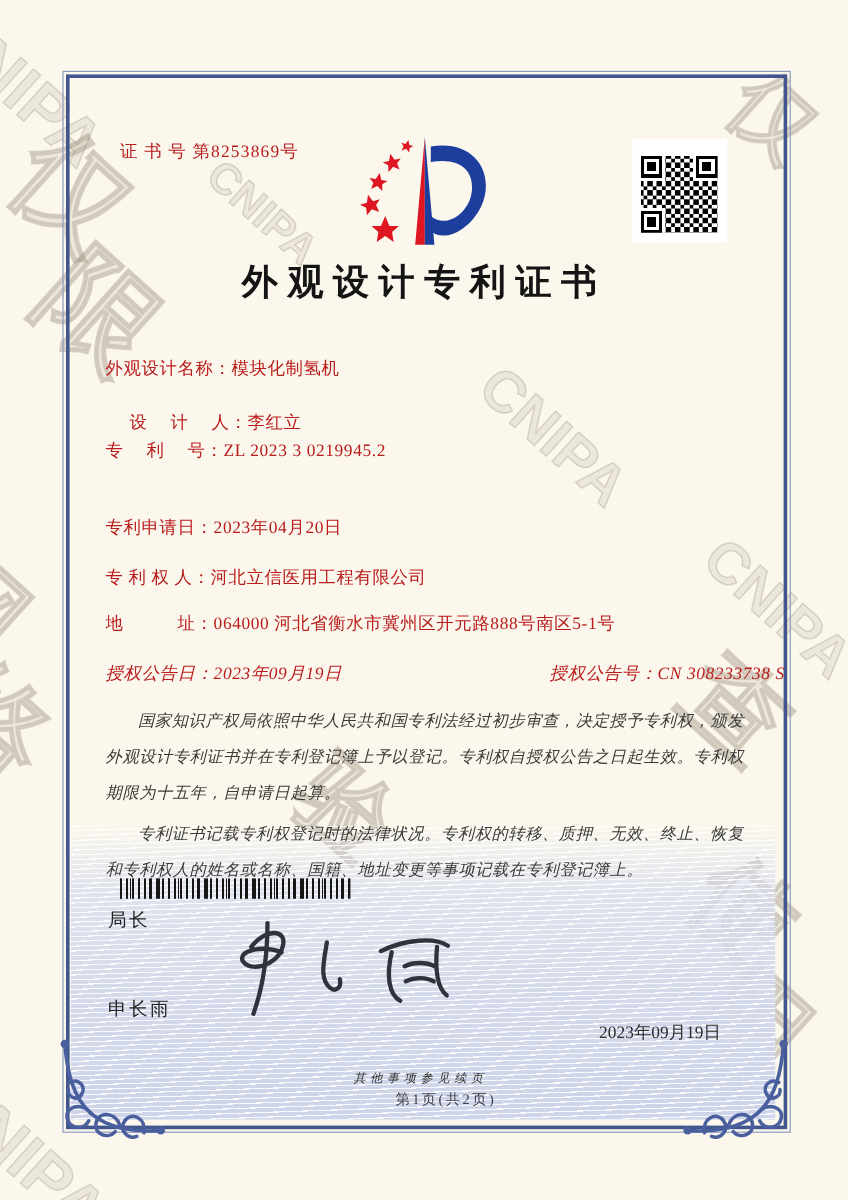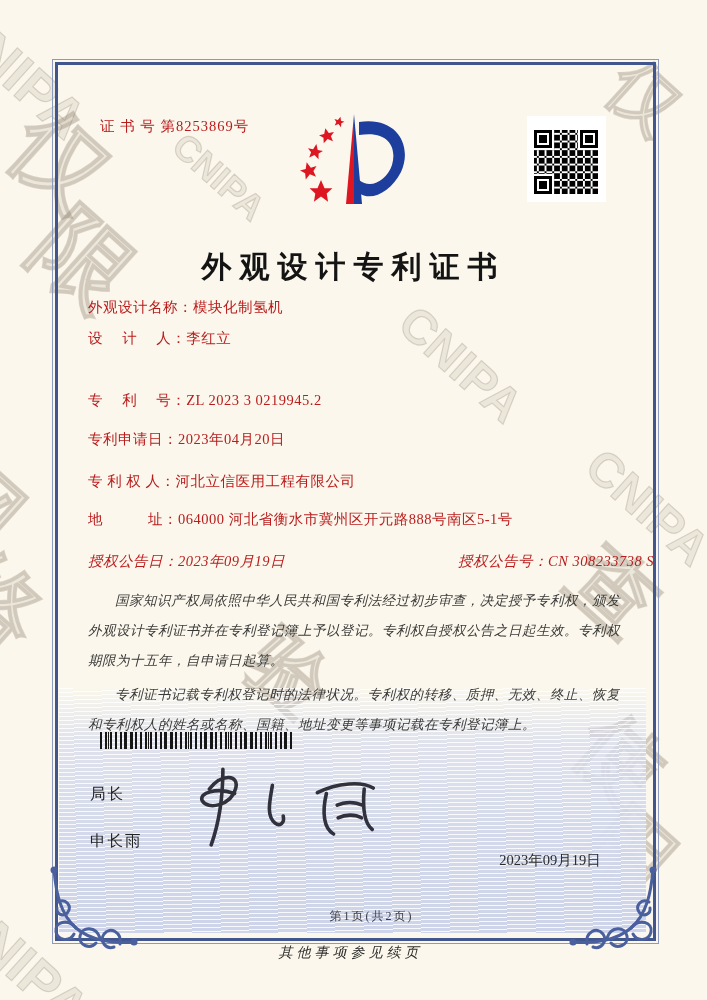--- a/index.html
+++ b/index.html
@@ -51,21 +51,21 @@
   }
   .logo{position:absolute;left:297px;top:110px;z-index:5;}
   .qr-box{
     position:absolute;left:527px;top:116px;width:79px;height:86px;
     background:#ffffff;z-index:5;
   }
   .qr{position:absolute;left:7px;top:14px;}
   .doc-title{
     position:absolute;left:0;top:215px;width:707px;
     text-align:center;font-size:30px;font-weight:bold;color:#141414;
-    letter-spacing:8px;z-index:5;margin-top:32px;
+    letter-spacing:8px;z-index:5;
   }
   
   .field{
     position:absolute;left:88px;width:530px;
     font-size:14.5px;color:#b91c1c;letter-spacing:0.5px;z-index:5;
     white-space:nowrap;
   }
   .grant-no{position:absolute;left:370px;top:0;}
   
   .para{
@@ -86,22 +86,22 @@
   .signature{position:absolute;left:185px;top:762px;z-index:5;}
   .sign-date{
     position:absolute;left:450px;top:851px;width:200px;text-align:center;
     font-size:14.5px;color:#2c2c2c;z-index:5;
   }
   .page-indicator{
     position:absolute;left:18px;top:908px;width:707px;text-align:center;
     font-size:12px;color:#3c3c44;z-index:5;letter-spacing:2px;
   }
   .footer-note{
-    position:absolute;left:0;top:944px;width:701px;text-align:center;
-    font-size:14px;font-style:italic;color:#2e2e2c;z-index:5;letter-spacing:4px;
+    position:absolute;left:0;top:892px;width:701px;text-align:center;
+    font-size:10px;font-style:italic;color:#2e2e2c;z-index:5;letter-spacing:4px;
   }
 </style>
 </head>
 <body>
 
 <div id="page">
 
   <div id="wm-layer">
       <div class="wm" style="left: -25px; top: -8px; font-size: 55px;">CNIPA</div>
       <div class="wm" style="left: 68px; top: 82px; font-size: 95px;">仅</div>
@@ -194,24 +194,24 @@
         <rect x="1" y="19" width="5" height="5" fill="#fff"></rect>
         <rect x="2" y="20" width="3" height="3" fill="#000"></rect>
     </svg>
   </div>
 
   <div class="doc-title">外观设计专利证书</div>
 
   <div class="field" style="top:298px;">
     <span>外观设计名称：</span><span>模块化制氢机</span>
   </div>
-  <div class="field" style="top:329px;">
+  <div class="field" style="top:343px;margin-left:20px;">
     <span>设　 计 　人：</span><span>李红立</span>
   </div>
-  <div class="field" style="top:391px;">
+  <div class="field" style="top:366px;">
     <span>专　 利 　号：</span><span>ZL 2023 3 0219945.2</span>
   </div>
   <div class="field" style="top:430px;">
     <span>专利申请日：</span><span>2023年04月20日</span>
   </div>
   <div class="field" style="top:472px;">
     <span>专 利 权 人：</span><span>河北立信医用工程有限公司</span>
   </div>
   <div class="field" style="top:510px;">
     <span>地　　　址：</span><span>064000 河北省衡水市冀州区开元路888号南区5-1号</span>
@@ -221,21 +221,21 @@
     <span class="grant-no">
       <span>授权公告号：</span><span>CN 308233738 S</span>
     </span>
   </div>
 
   <div class="para" style="top:586px;">国家知识产权局依照中华人民共和国专利法经过初步审查，决定授予专利权，颁发外观设计专利证书并在专利登记簿上予以登记。专利权自授权公告之日起生效。专利权期限为十五年，自申请日起算。</div>
   <div class="para" style="top:680px;">专利证书记载专利权登记时的法律状况。专利权的转移、质押、无效、终止、恢复和专利权人的姓名或名称、国籍、地址变更等事项记载在专利登记簿上。</div>
 
   <div class="barcode"></div>
 
-  <div class="signer" style="top:784px;">局长</div>
+  <div class="signer" style="top:757px;">局长</div>
   <div class="signer" style="top:831px;">申长雨</div>
 
   <svg class="signature" width="200" height="90" viewBox="0 0 220 100">
     <g fill="none" stroke="#23232e" stroke-width="4" stroke-linecap="round" stroke-linejoin="round" opacity="0.92">
       <path d="M26,30 C40,12 60,14 55,30 C50,48 24,54 18,43 C14,34 34,28 54,35"></path>
       <path d="M41,8 C41,32 38,64 28,92"></path>
       <path d="M96,26 C93,44 89,60 99,68 C104,72 110,68 108,60"></path>
       <path d="M146,34 C168,23 196,21 208,29"></path>
       <path d="M156,35 C151,56 153,74 164,80"></path>
       <path d="M198,30 C196,52 198,68 207,75"></path>

